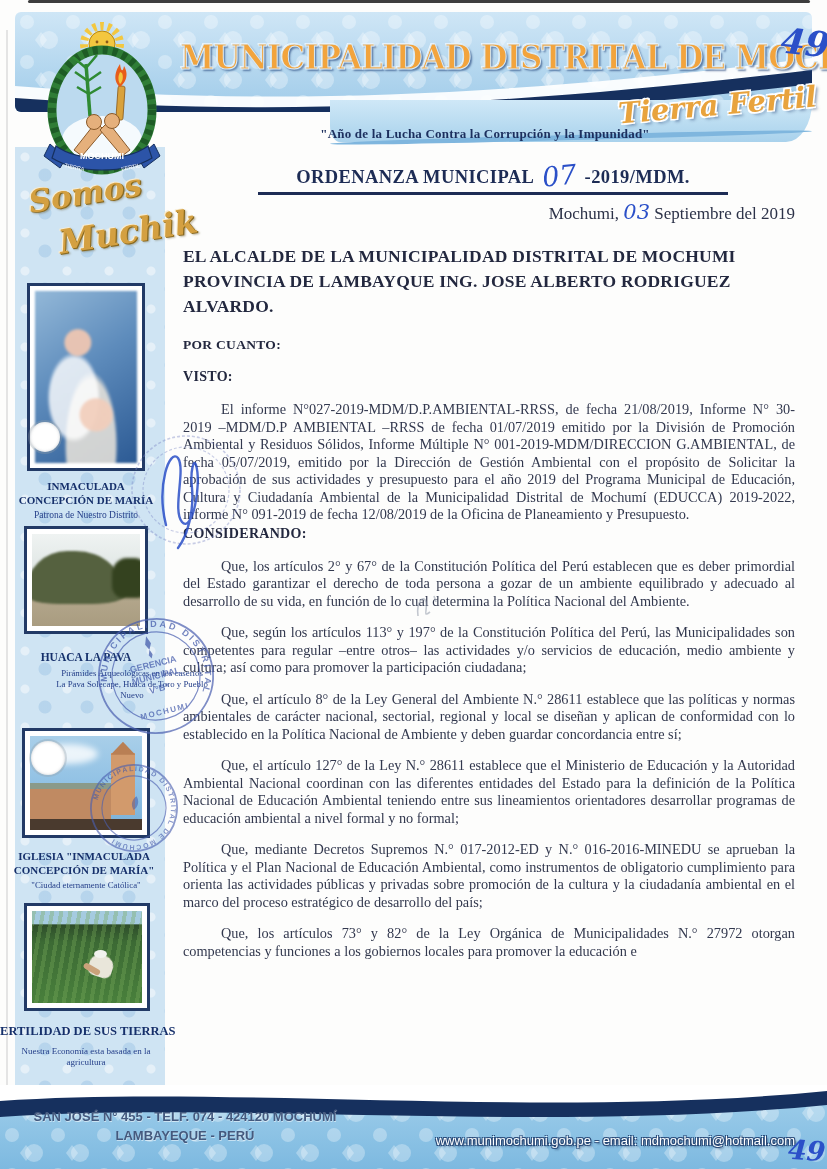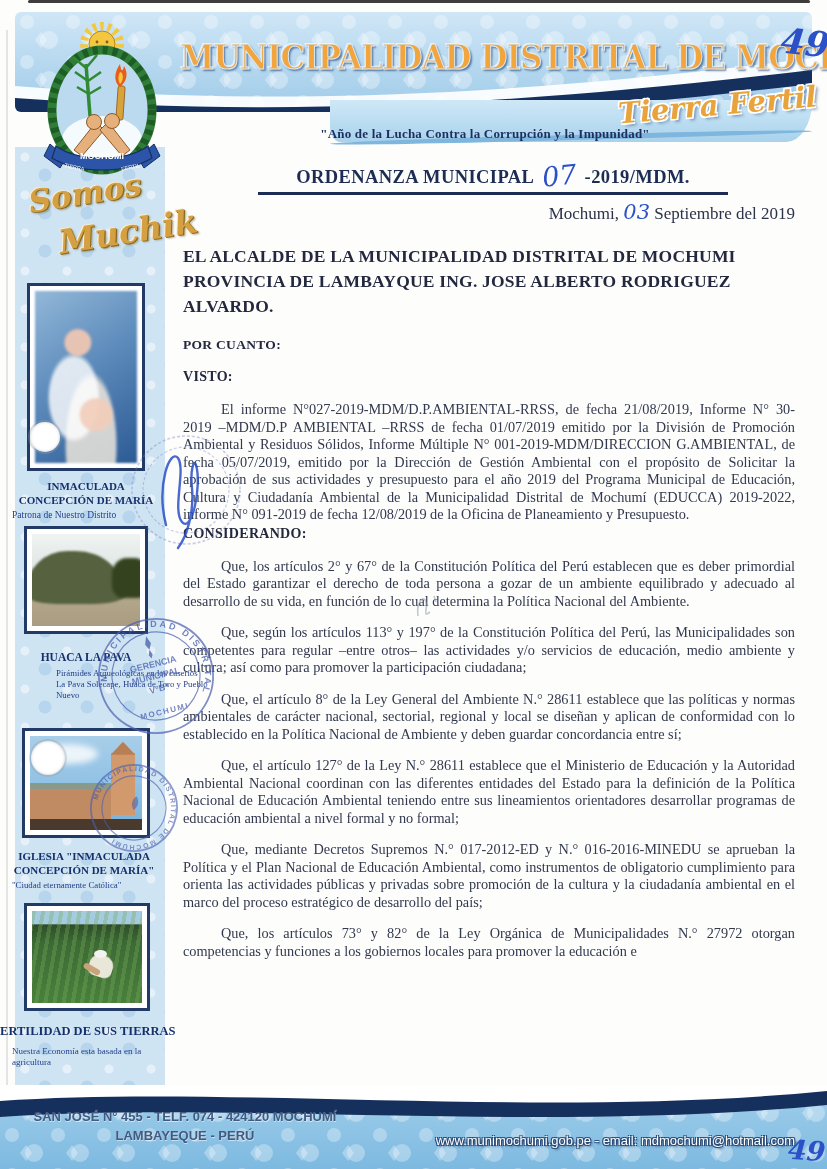--- a/index.html
+++ b/index.html
@@ -55,21 +55,21 @@
     background-image:radial-gradient(circle at 10px 10px, rgba(255,255,255,.45) 4px, transparent 5px),
                      radial-gradient(circle at 30px 28px, rgba(164,200,230,.55) 6px, transparent 7px);
     background-size:42px 38px;}
   .motto{font-family:"DejaVu Serif",serif;font-style:italic;font-weight:bold;color:#d4a041;
     text-shadow:1px 1px 0 #8a6a20,-1px -1px 0 #f7ecd2,2px 2px 2px rgba(90,70,20,.4);white-space:nowrap;}
   .motto1{left:14px;top:28px;font-size:31px;transform:rotate(-9deg);}
   .motto2{left:42px;top:64px;font-size:33px;transform:rotate(-9deg);}
   .frame{background:#fff;border:3px solid #223a66;padding:5px;box-sizing:border-box;}
   .frame .pic{width:100%;height:100%;position:relative;overflow:hidden;}
   .cap-title{font-weight:bold;color:#16306b;text-align:center;line-height:1.25;}
-  .cap-sub{color:#26408a;text-align:left;line-height:1.25;}
+  .cap-sub{color:#26408a;text-align:center;line-height:1.25;}
 
   .pic-statue{background:
     radial-gradient(circle at 42% 30%, rgba(238,198,178,.95) 0 9%, transparent 11%),
     radial-gradient(circle at 60% 72%, rgba(242,205,186,.9) 0 11%, transparent 13%),
     radial-gradient(ellipse at 38% 62%, rgba(255,255,255,.8) 0 26%, transparent 30%),
     radial-gradient(ellipse at 55% 90%, rgba(236,230,220,.85) 0 30%, transparent 34%),
     linear-gradient(145deg,#93b8d8 0%,#5e8cbc 45%,#2c5a94 100%);
     filter:blur(1.2px);}
   .pic-huaca{background:
     linear-gradient(#eff3f2 0%,#dde4e2 48%,#b9ad93 49%,#a99c80 100%);}

